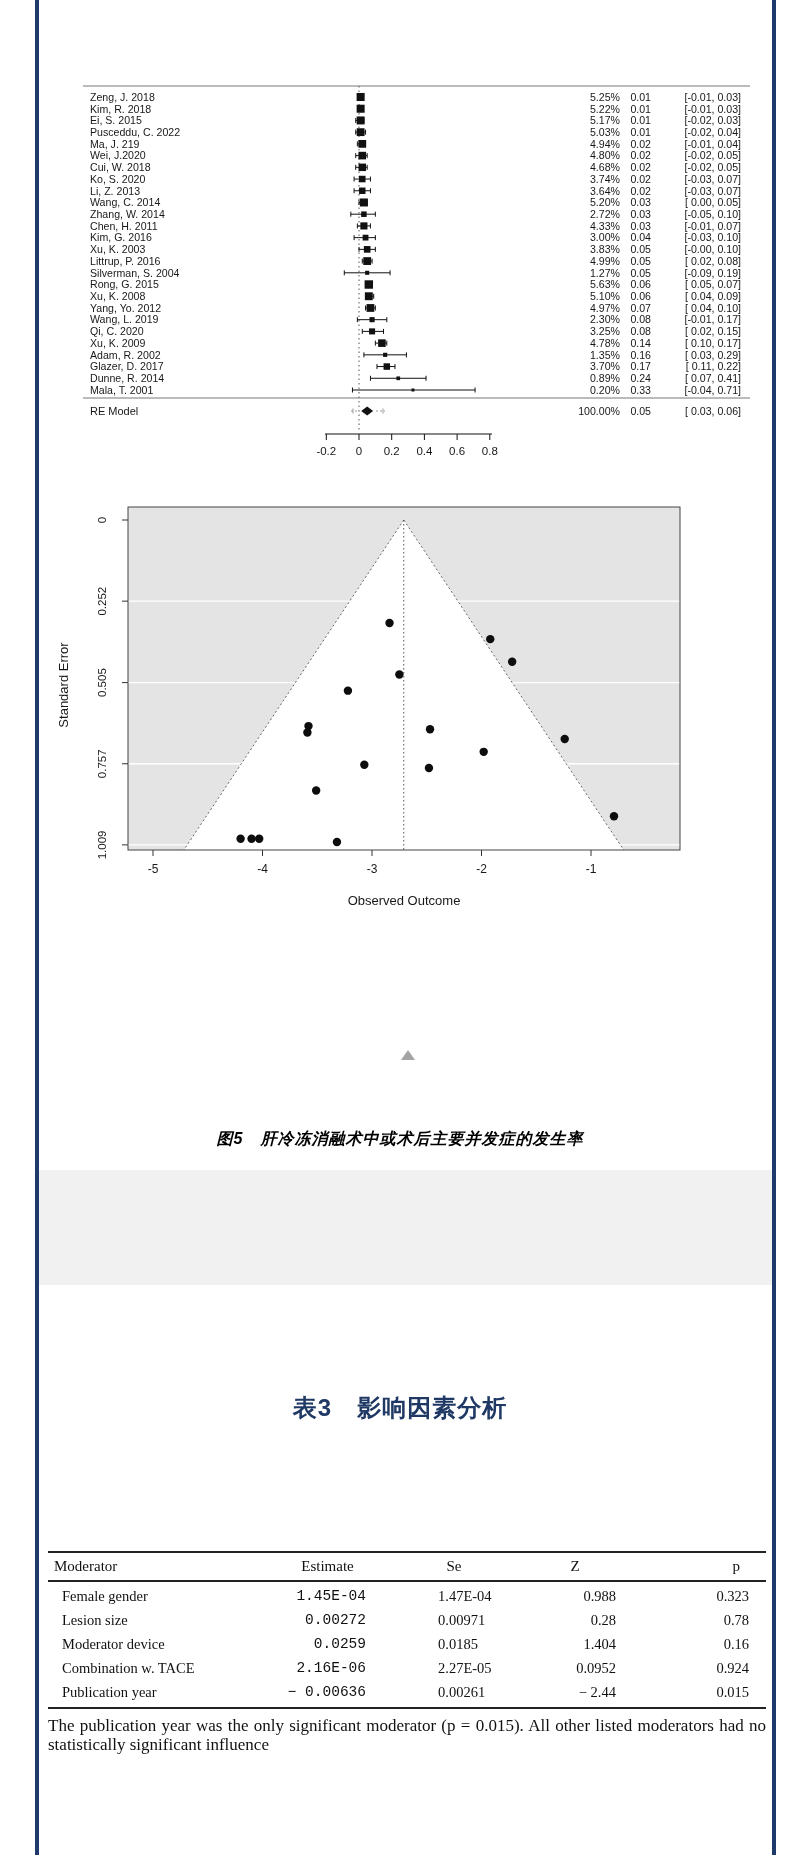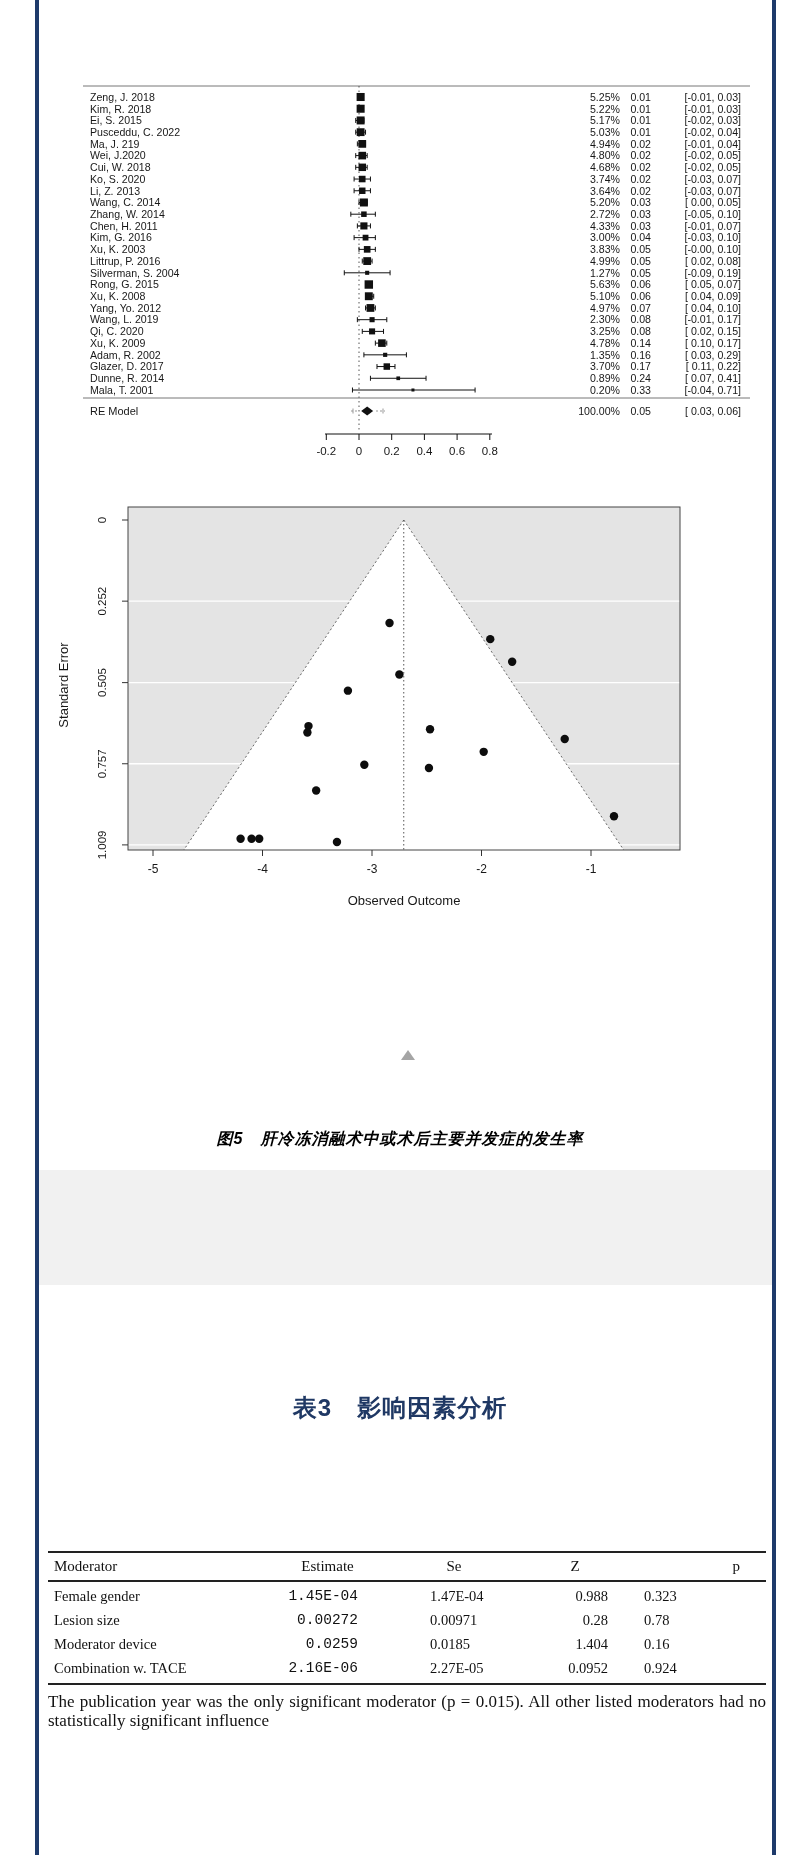--- a/index.html
+++ b/index.html
@@ -18,33 +18,33 @@
   .fig-caption{position:absolute;left:0;top:1129px;width:800px;text-align:center;
        font-size:16px;font-weight:bold;color:#000000;letter-spacing:1px;font-style:italic;}
   .gray-band{position:absolute;left:39px;top:1170px;width:733px;height:115px;
        background:#f1f1f1;}
   .table-title{position:absolute;left:0;top:1392px;width:800px;text-align:center;
        font-size:24px;font-weight:bold;color:#1f3864;letter-spacing:1px;}
   .table3{position:absolute;left:48px;top:1551px;width:718px;
        font-family:"Liberation Serif",serif;color:#111;box-sizing:border-box;}
   .t3-grid{display:grid;grid-template-columns:215px 129px 144px 108px 122px;align-items:center;}
   .t3-header{height:27px;font-size:15px;border-top:2px solid #222;border-bottom:2px solid #222;}
-  .t3-row{height:24px;font-size:14.5px;}
+  .t3-row{height:24px;font-size:14.5px;margin-left:8px;}
   .t3-body{border-bottom:2px solid #222;padding:2px 0 3px 0;}
   .t3-grid>div{box-sizing:border-box;}
   .h-mod{text-align:left;padding-left:6px;}
   .h-est{text-align:center;}
   .h-se{text-align:center;padding-right:20px;}
   .h-z{text-align:center;padding-right:30px;}
   .h-p{text-align:right;padding-right:26px;}
   .c0{text-align:left;padding-left:6px;}
   .c1{text-align:right;padding-right:34px;font-family:Liberation Mono, monospace;}
   .c2{text-align:left;padding-left:38px;}
   .c3{text-align:right;padding-right:36px;}
-  .c4{text-align:left;padding-right:25px;}
+  .c4{text-align:right;padding-right:25px;}
   .t3-footnote{margin:7px 0 0 0;font-size:17px;line-height:19px;text-align:justify;}
 </style>
 </head>
 <body>
 
 <div class="page">
   <div class="page-border pb-left"></div>
   <div class="page-border pb-right"></div>
 
   <svg id="forest-svg" width="680" height="395" viewBox="0 0 680 395">
@@ -419,16 +419,23 @@
           <div class="c3">1.404</div>
           <div class="c4">0.16</div>
         </div>
         <div class="t3-grid t3-row">
           <div class="c0">Combination w. TACE</div>
           <div class="c1">2.16E-06</div>
           <div class="c2">2.27E-05</div>
           <div class="c3">0.0952</div>
           <div class="c4">0.924</div>
         </div>
+        <div class="t3-grid t3-row">
+          <div class="c0">Publication year</div>
+          <div class="c1">− 0.00636</div>
+          <div class="c2">0.00261</div>
+          <div class="c3">− 2.44</div>
+          <div class="c4">0.015</div>
+        </div>
       </div>
     <p class="t3-footnote">The publication year was the only significant moderator (p = 0.015). All other listed moderators had no statistically significant influence</p>
   </div>
 </div>
 
 </body></html>

